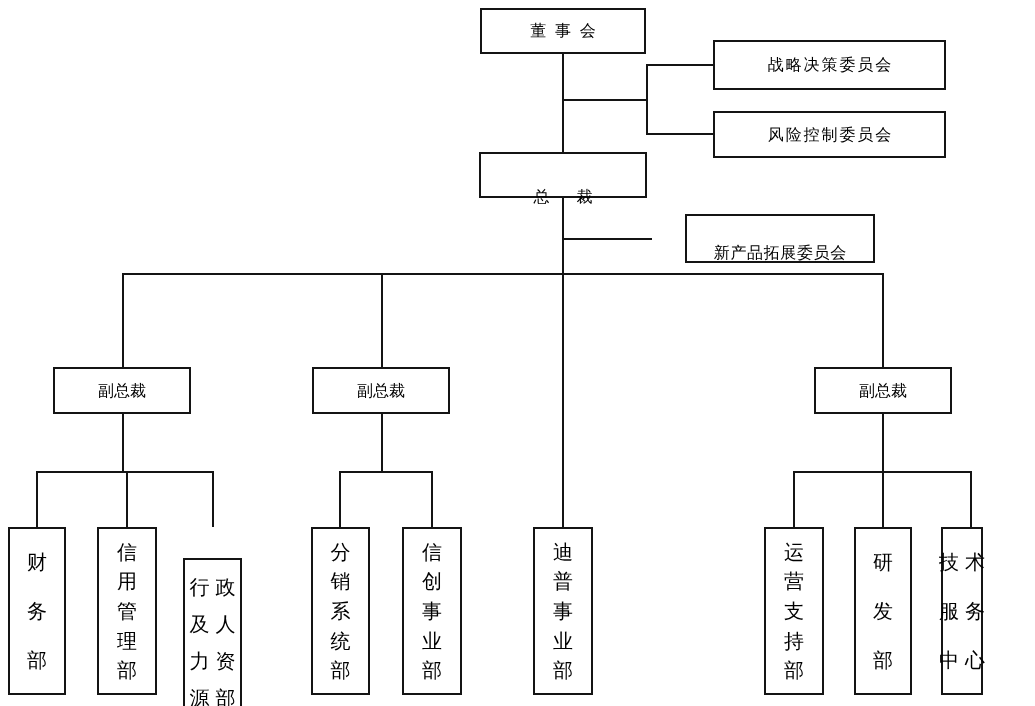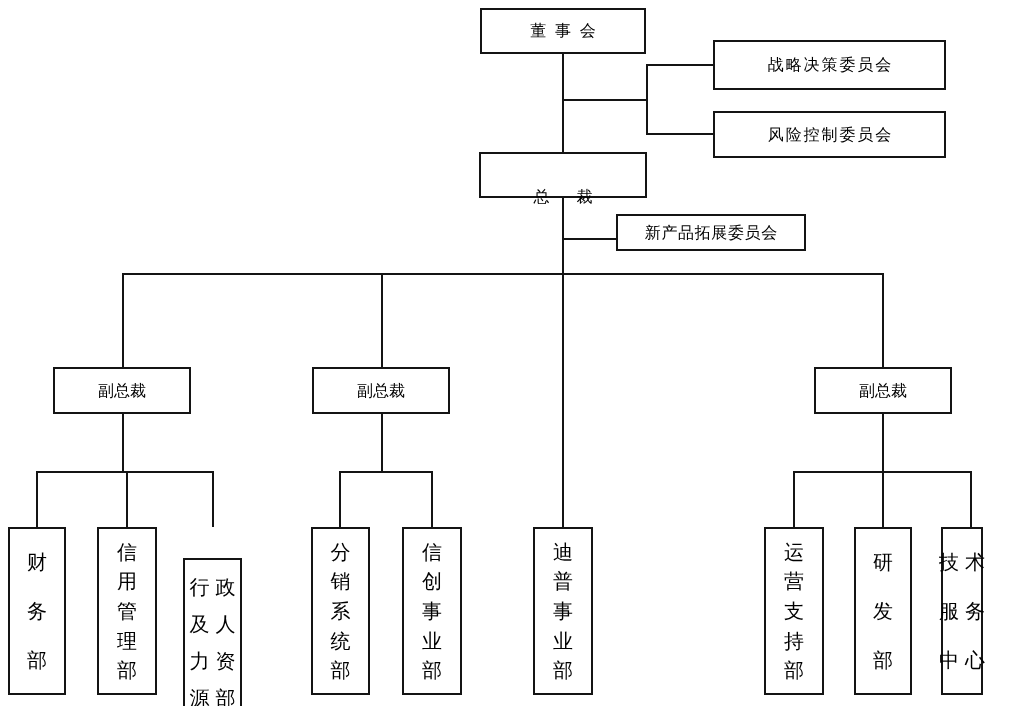--- a/index.html
+++ b/index.html
@@ -91,21 +91,21 @@
   </div>
 
   <div class="node" style="left:713px; top:111px; width:233px; height:47px;">
     <span class="hlabel sp-sm">风险控制委员会</span>
   </div>
 
   <div class="node" style="left:479px; top:152px; width:168px; height:46px;">
     <span class="hlabel sp-wide">总裁</span>
   </div>
 
-  <div class="node" style="left:616px; top:214px; width:190px; height:37px;">
+  <div class="node" style="left:685px; top:214px; width:190px; height:49px;align-items:flex-end;">
     <span class="hlabel sp-xs">新产品拓展委员会</span>
   </div>
 
   <div class="node" style="left:53px; top:367px; width:138px; height:47px;">
     <span class="hlabel">副总裁</span>
   </div>
 
   <div class="node" style="left:312px; top:367px; width:138px; height:47px;">
     <span class="hlabel">副总裁</span>
   </div>

